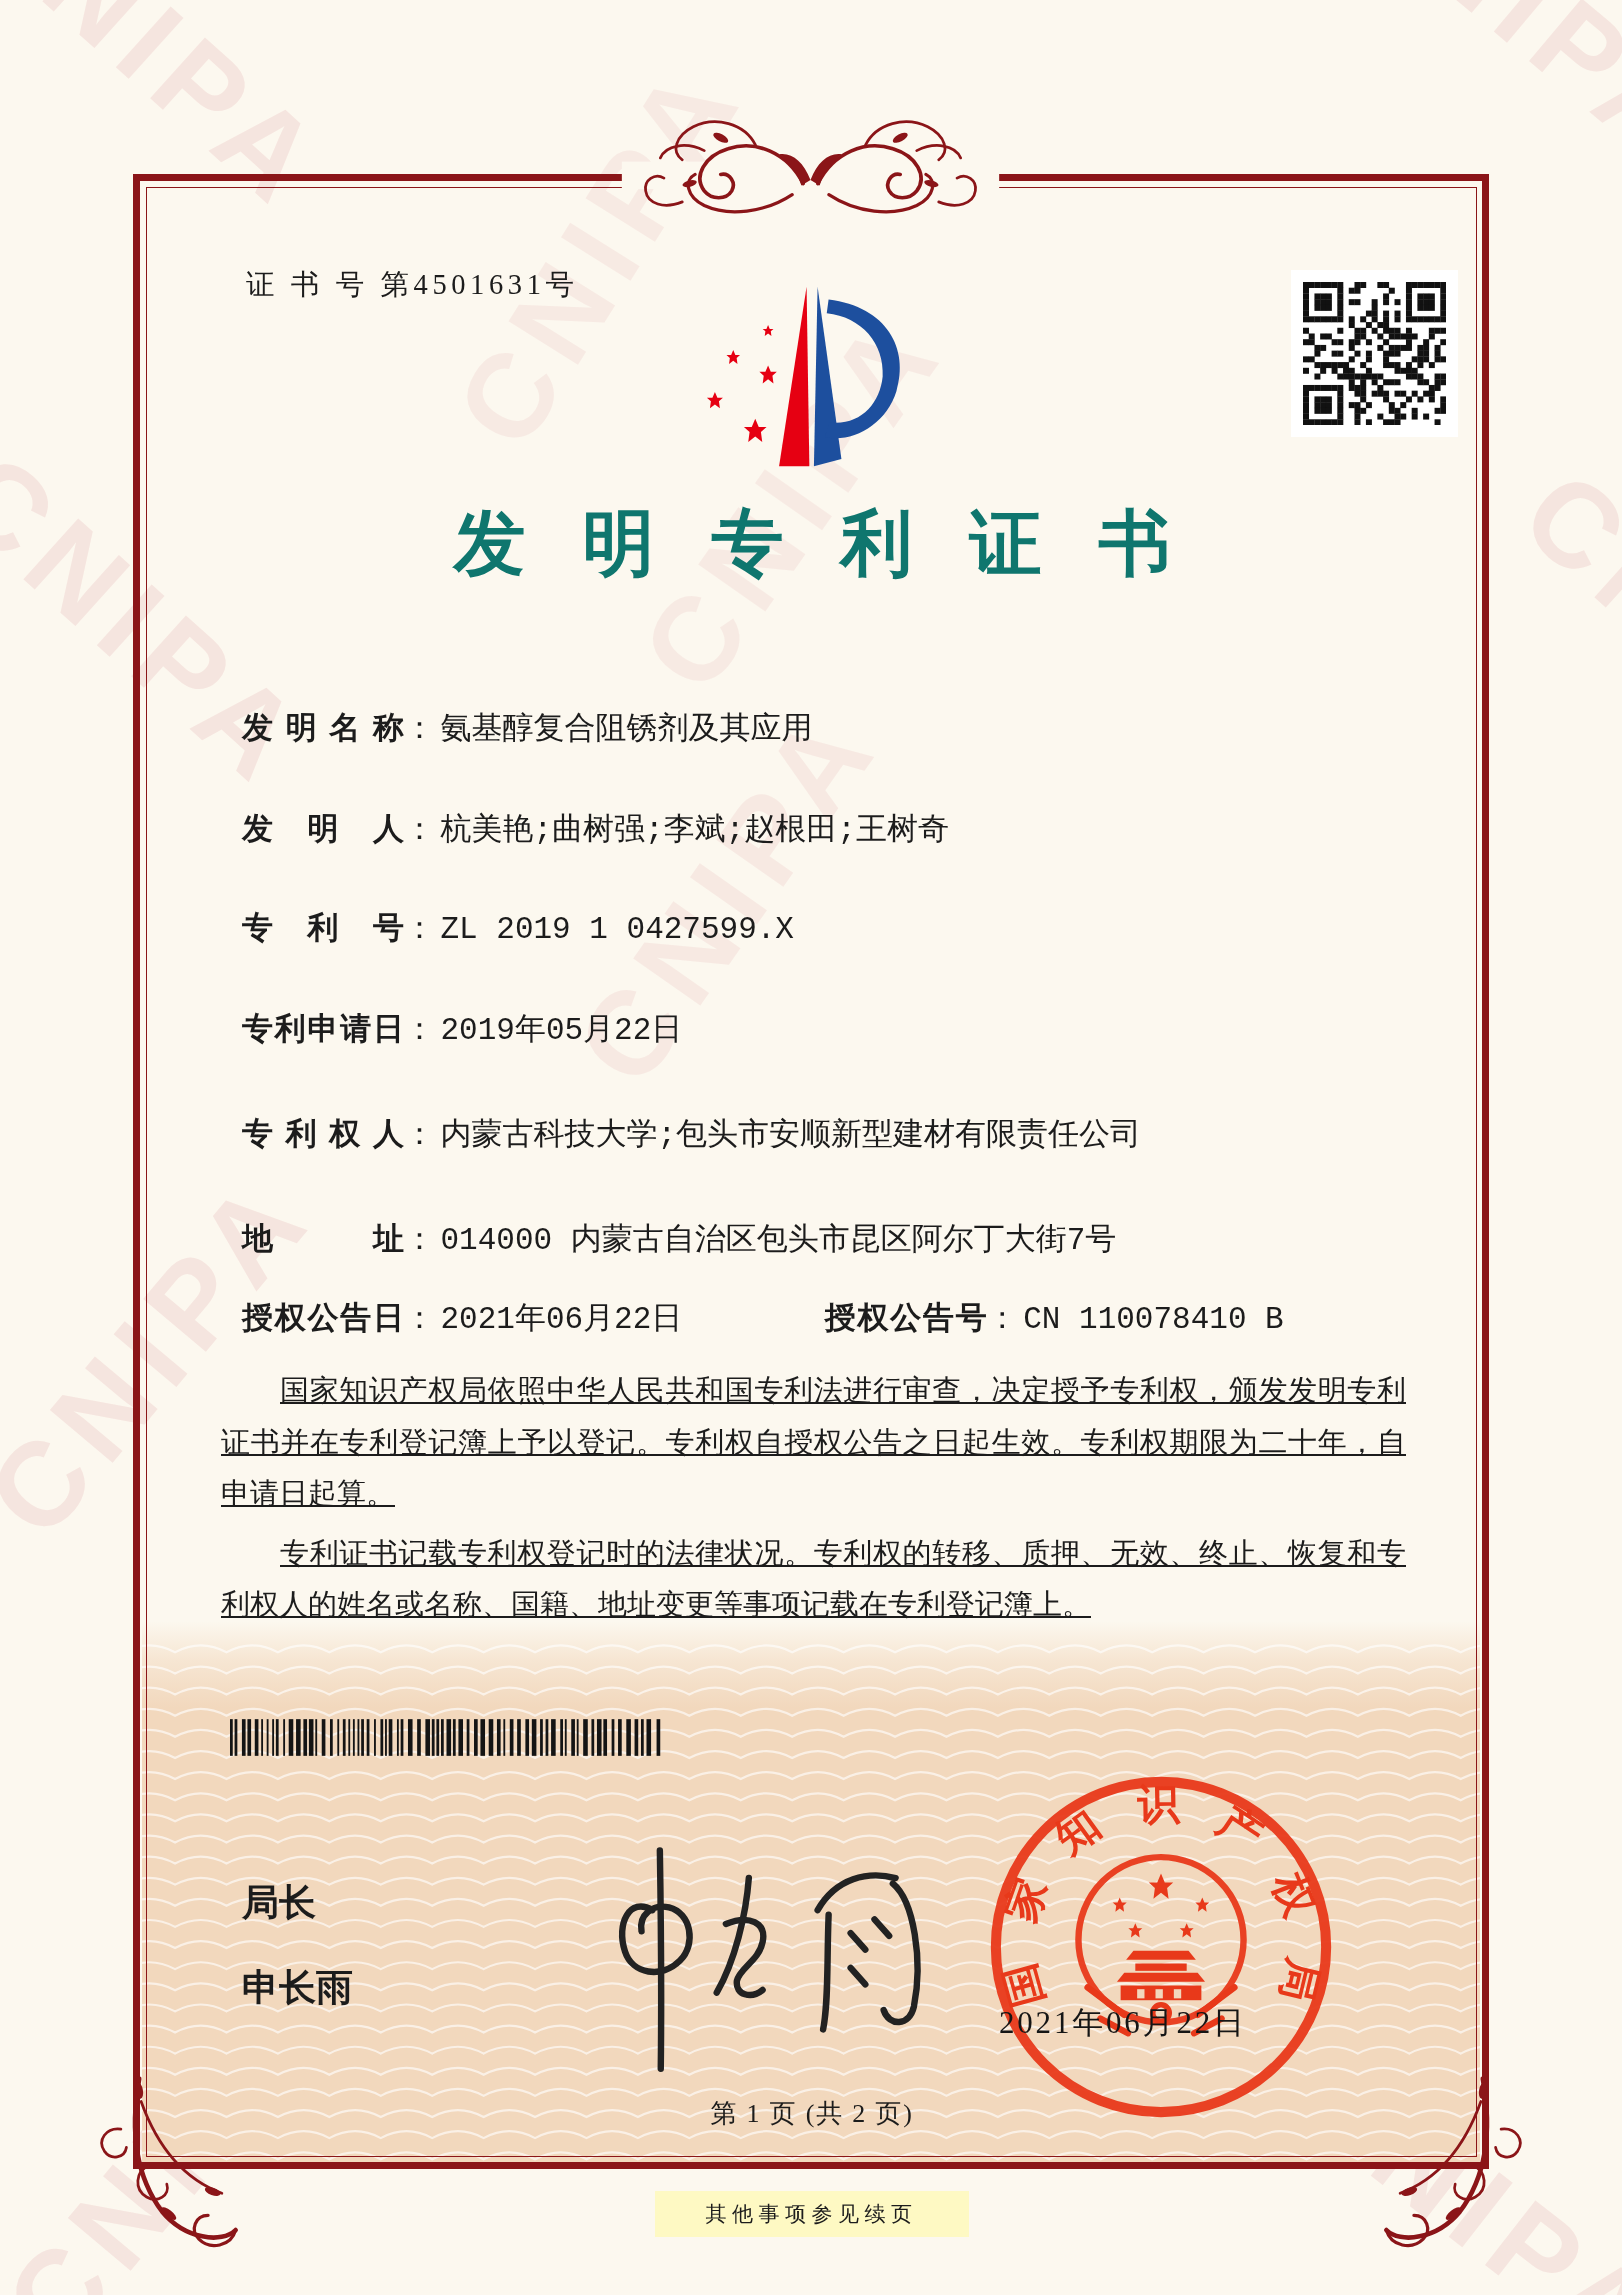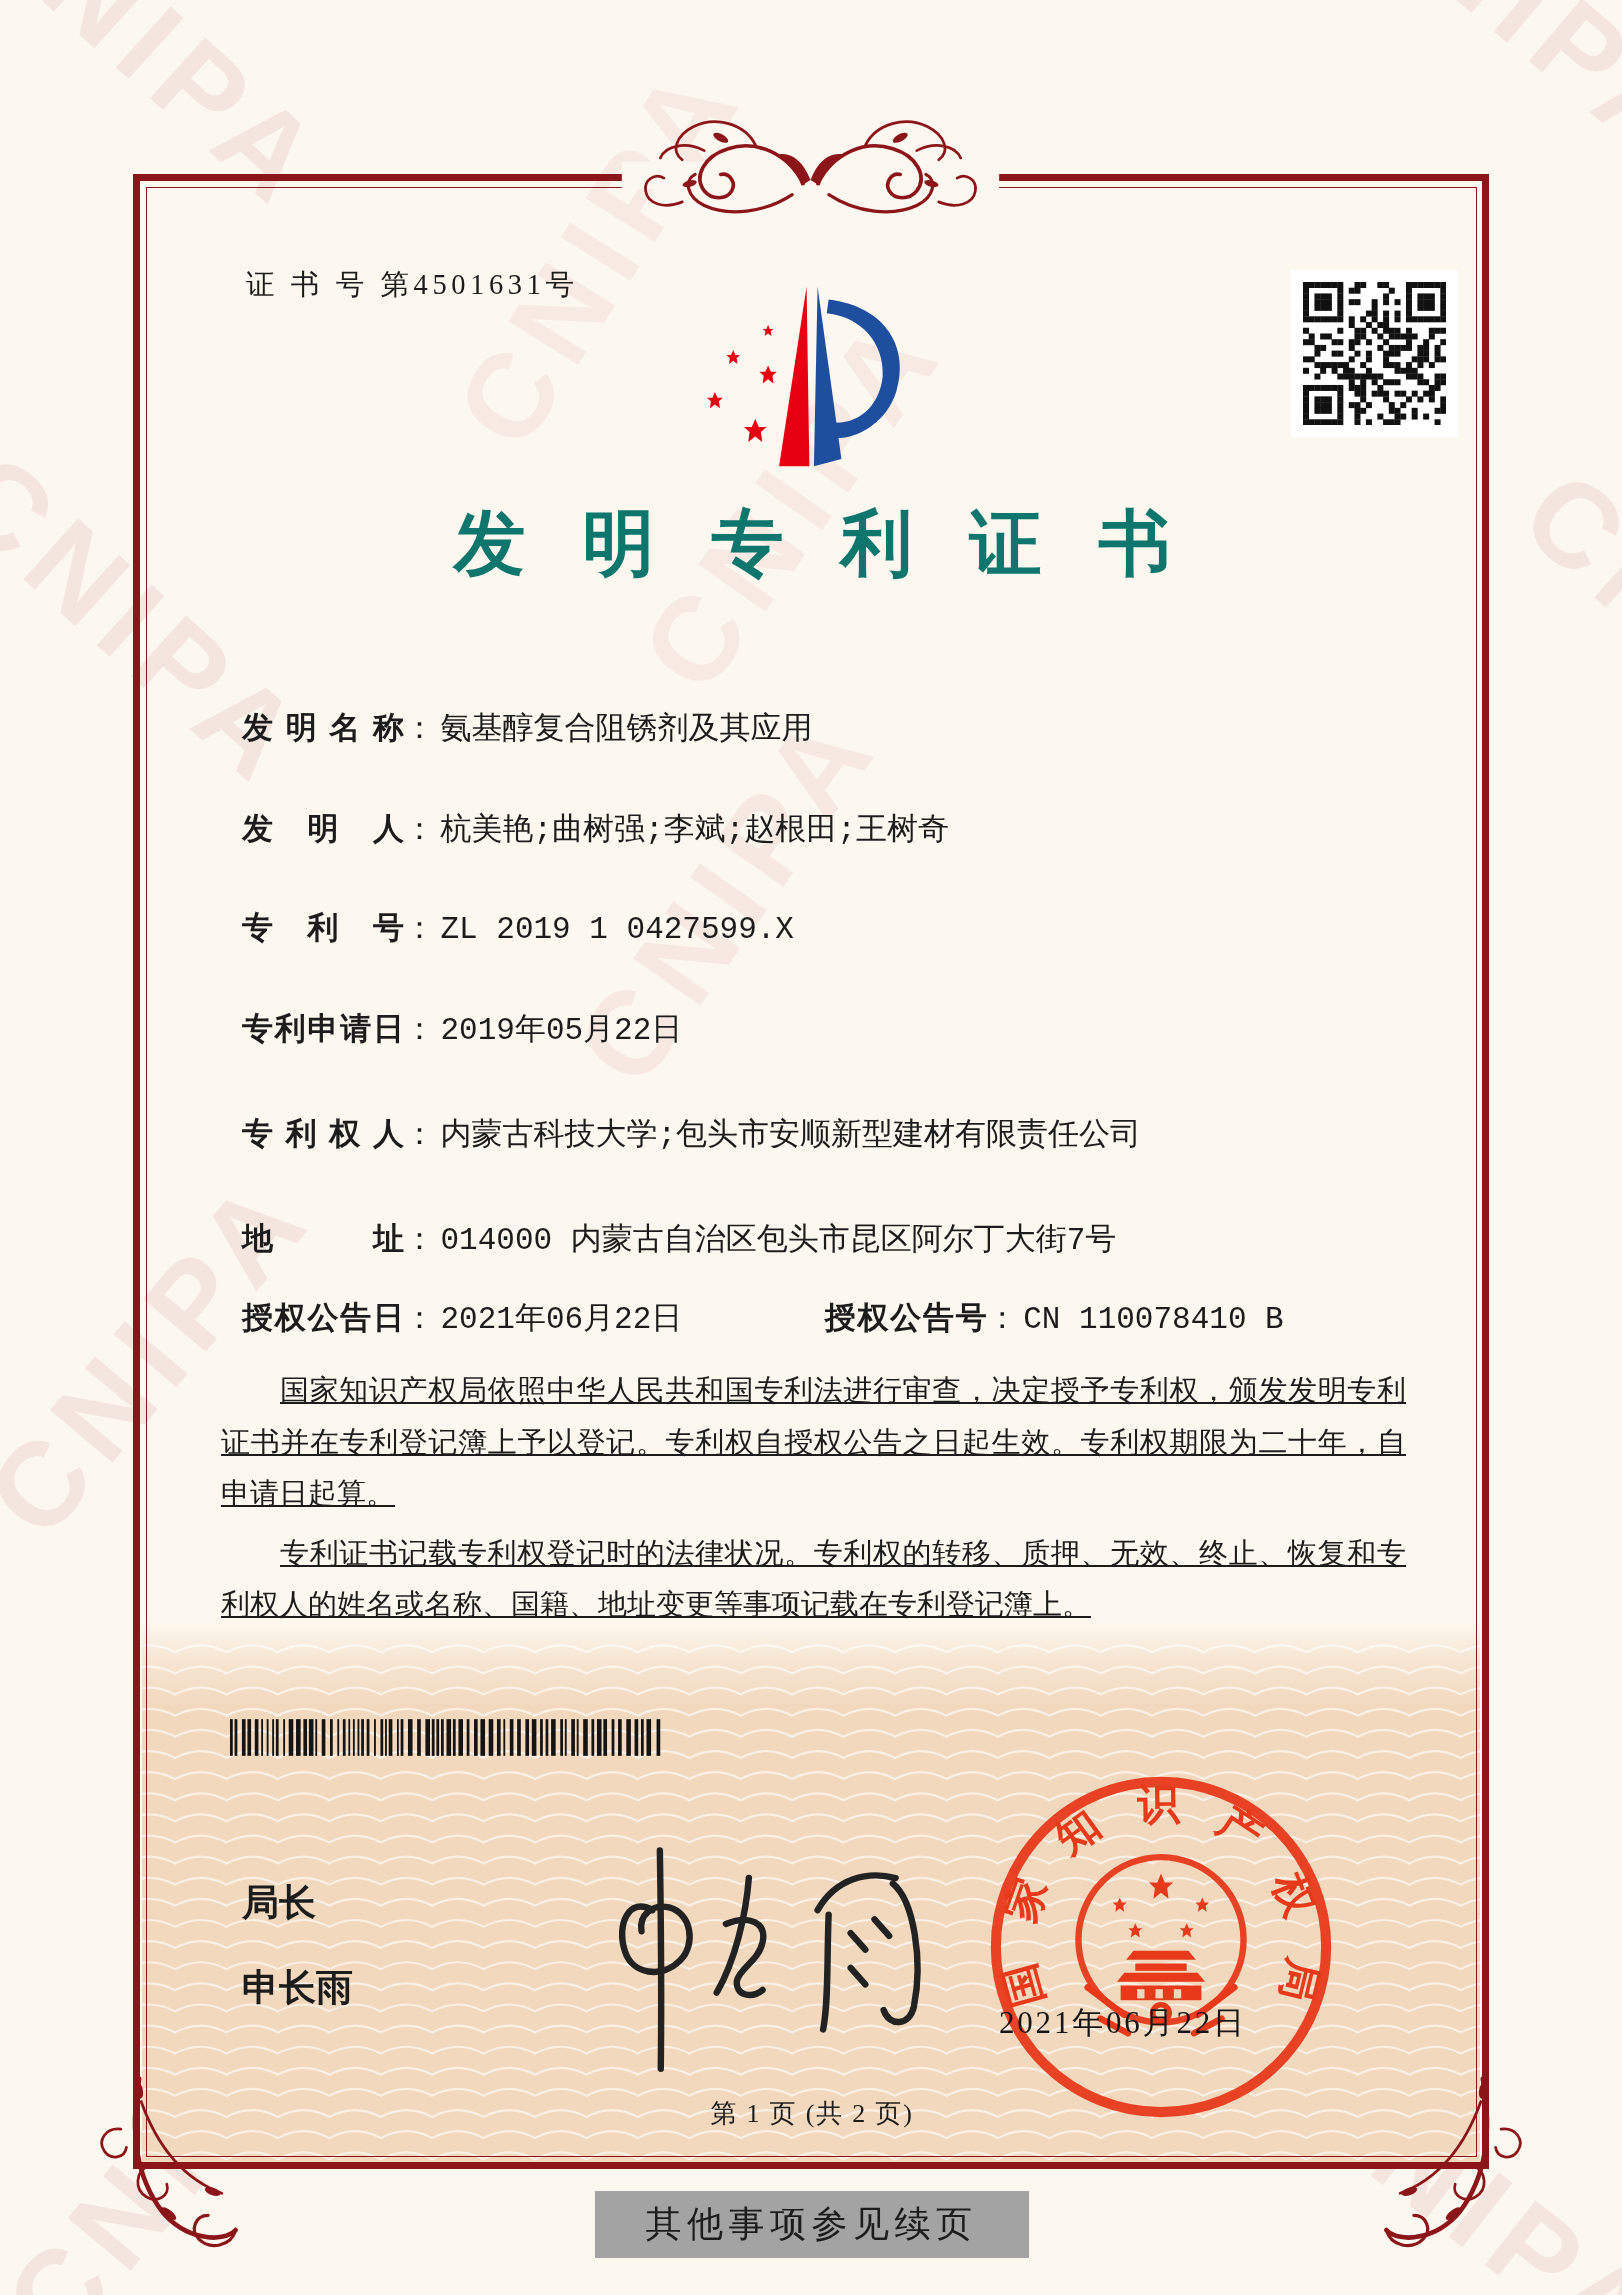--- a/index.html
+++ b/index.html
@@ -75,21 +75,21 @@
   .seal-date{
     left:999px;top:2002px;z-index:5;font-size:31px;letter-spacing:2.8px;color:#151515;
   }
   
   .pagenum{
     left:141px;top:2096px;width:1342px;text-align:center;font-size:26px;z-index:4;
     letter-spacing:1.8px;
   }
   .contnote{
     left:50%;top:2191px;transform:translateX(-50%);
-    background:#a3a3a3;padding:9.2px 51px;font-size:36px;letter-spacing:5.5px;
+    background:#fef9c3;padding:9.2px 51px;font-size:21px;letter-spacing:5.5px;
     z-index:4;white-space:nowrap;
   }
   .orn{z-index:5;}
 </style>
 </head>
 <body>
 
 <span class="wm" style="left:-64px;top:-27.5px;transform:rotate(42deg);">CNIPA</span>
 <span class="wm" style="left:386px;top:184px;transform:rotate(-58deg);opacity:.4;">CNIPA</span>
 <span class="wm" style="left:1313px;top:-64px;transform:rotate(40deg);">CNIPA</span>

